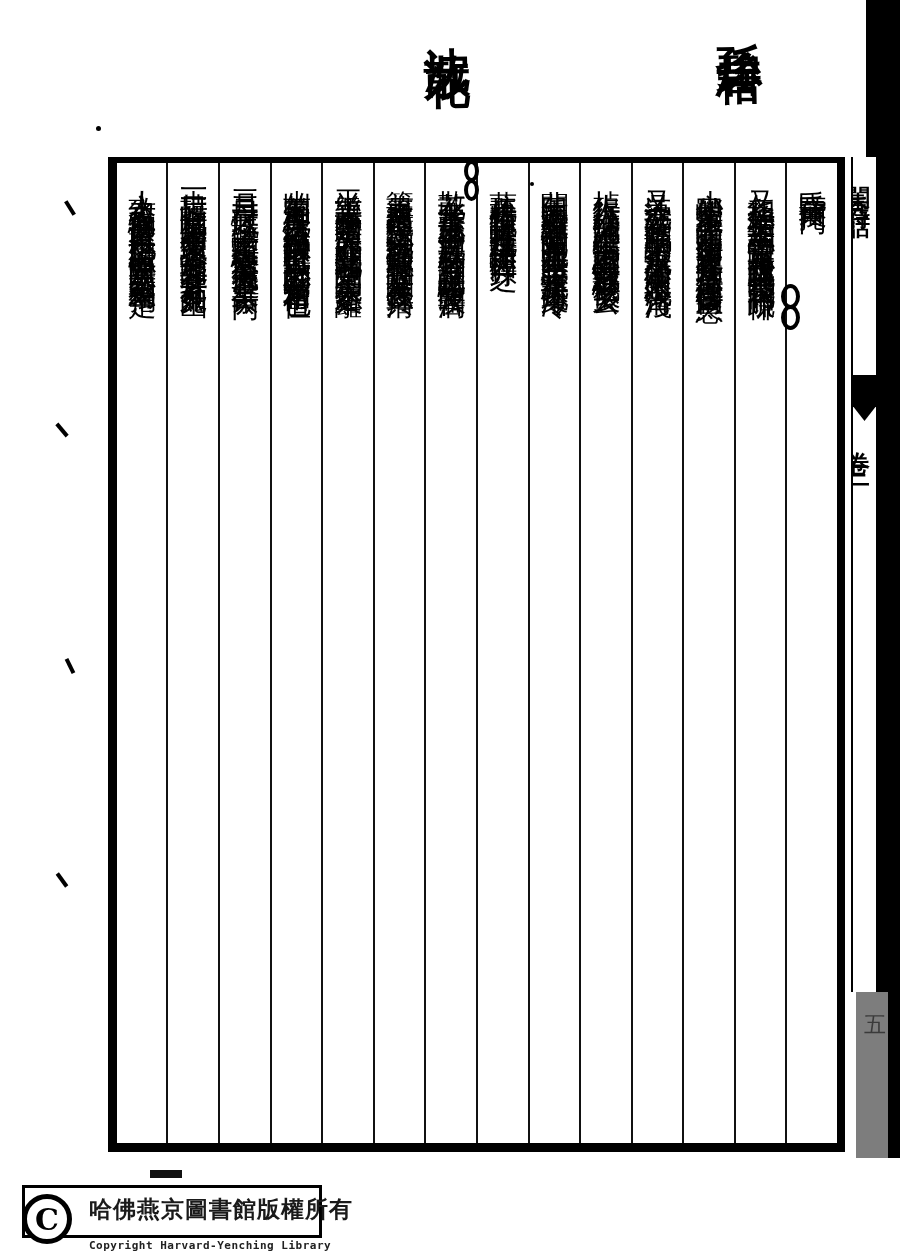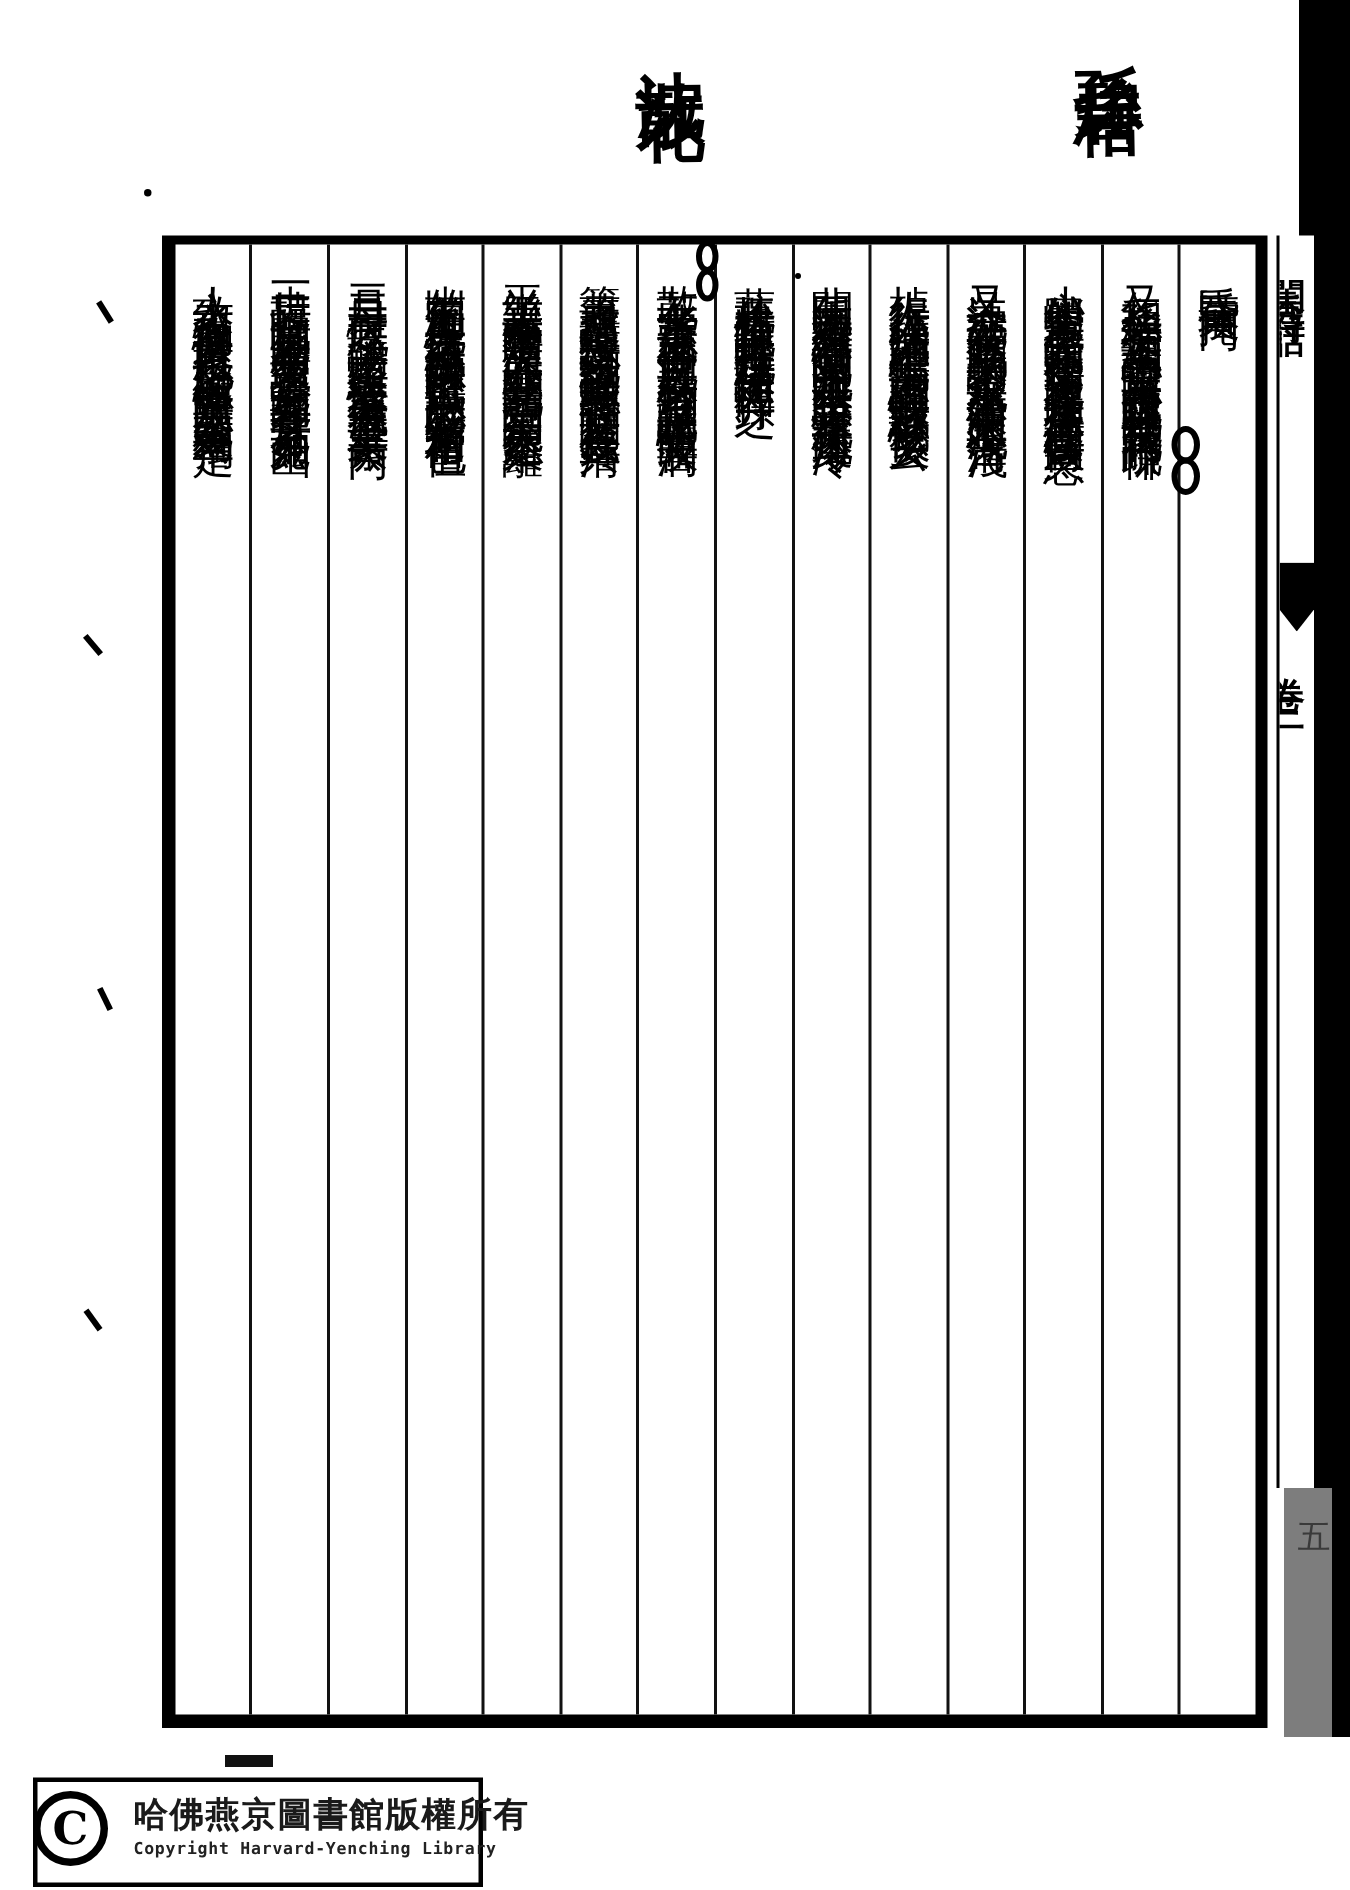--- a/index.html
+++ b/index.html
@@ -45,29 +45,29 @@
   #doodle-1 i { width:15px; height:22px; }
   #doodle-1 i + i { margin-top:-3px; }
   #doodle-2 i { width:19px; height:25px; }
   #doodle-2 i + i { margin-top:-4px; }
 
   
   .tick { position:absolute; width:4px; height:16px; background:#000; }
   .dot { position:absolute; background:#000; border-radius:50%; }
 
   
-  #stamp-box { position:absolute; left:22px; top:1185px; width:300px; height:73px;
+  #stamp-box { position:absolute; left:22px; top:1185px; width:300px; height:53px;
     border:3px solid #000; background:#fff; padding:6px 6px 6px 64px; }
   #stamp-circle { position:absolute; left:22px; top:1194px; width:50px; height:50px;
     border:5px solid #000; border-radius:50%; background:#fff; z-index:2;
     display:flex; align-items:center; justify-content:center;
     font-size:30px; font-weight:bold; font-family:"DejaVu Serif", serif; }
   #stamp-cn { font-size:23px; font-weight:bold; letter-spacing:1px; white-space:nowrap;
     color:#1a1a1a; }
-  #stamp-en { margin-top:1px; font-family:"DejaVu Sans Mono", monospace; font-size:11px;
+  #stamp-en { margin-top:14px; font-family:"DejaVu Sans Mono", monospace; font-size:11px;
     font-weight:bold; letter-spacing:0.5px; color:#222; white-space:nowrap; }
   #stamp-smudge { position:absolute; left:150px; top:1170px; width:32px; height:8px;
     background:#111; }
 </style>
 </head>
 <body>
 
 <div id="band-right"></div>
 <div id="band-bottom">
   <div id="band-fragment">五</div>

